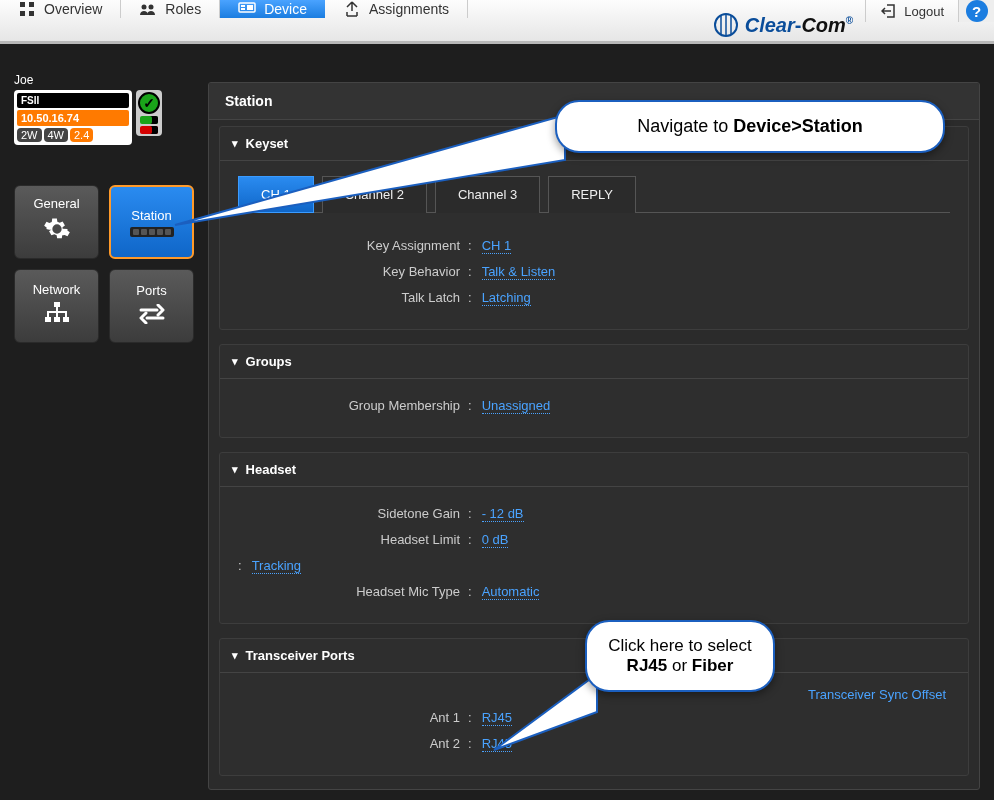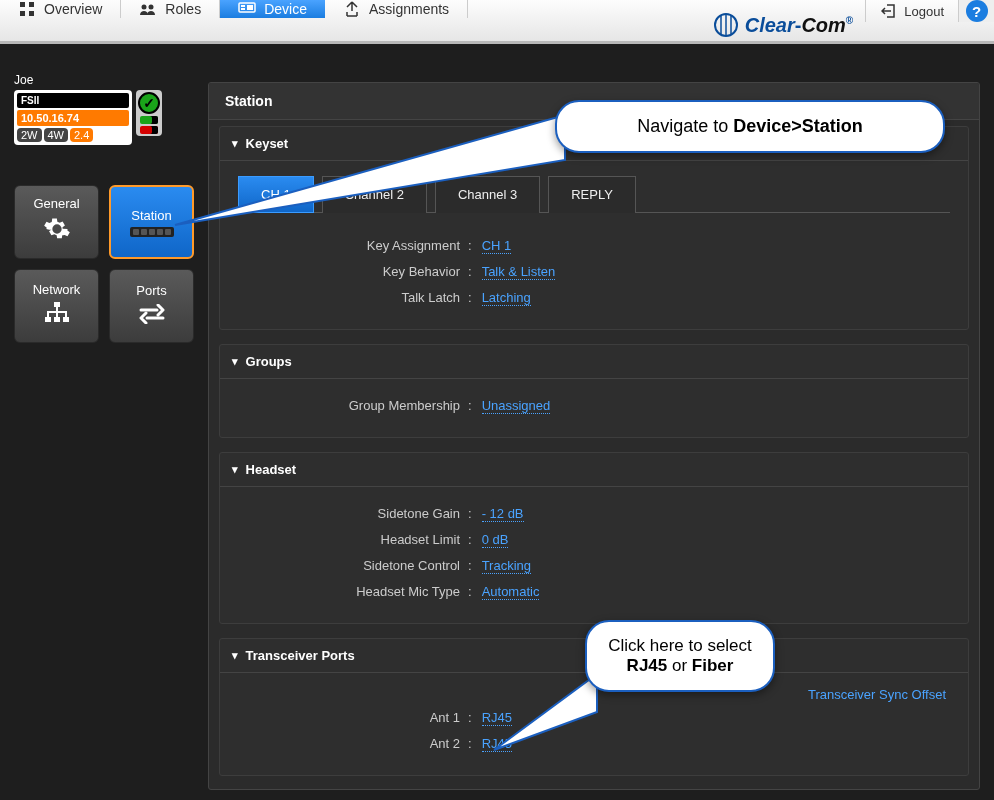--- a/index.html
+++ b/index.html
@@ -373,21 +373,20 @@
           <span class="kv-label">Sidetone Gain</span>
             <span class="kv-colon">:</span>
           <span class="kv-value">- 12 dB</span>
         </div>
         <div class="kv-row">
           <span class="kv-label">Headset Limit</span>
             <span class="kv-colon">:</span>
           <span class="kv-value">0 dB</span>
         </div>
         <div class="kv-row">
-          <span class="kv-label">Sidetone Control</span>
             <span class="kv-colon">:</span>
           <span class="kv-value">Tracking</span>
         </div>
         <div class="kv-row">
           <span class="kv-label">Headset Mic Type</span>
             <span class="kv-colon">:</span>
           <span class="kv-value">Automatic</span>
         </div>
       </div>
     </div>

